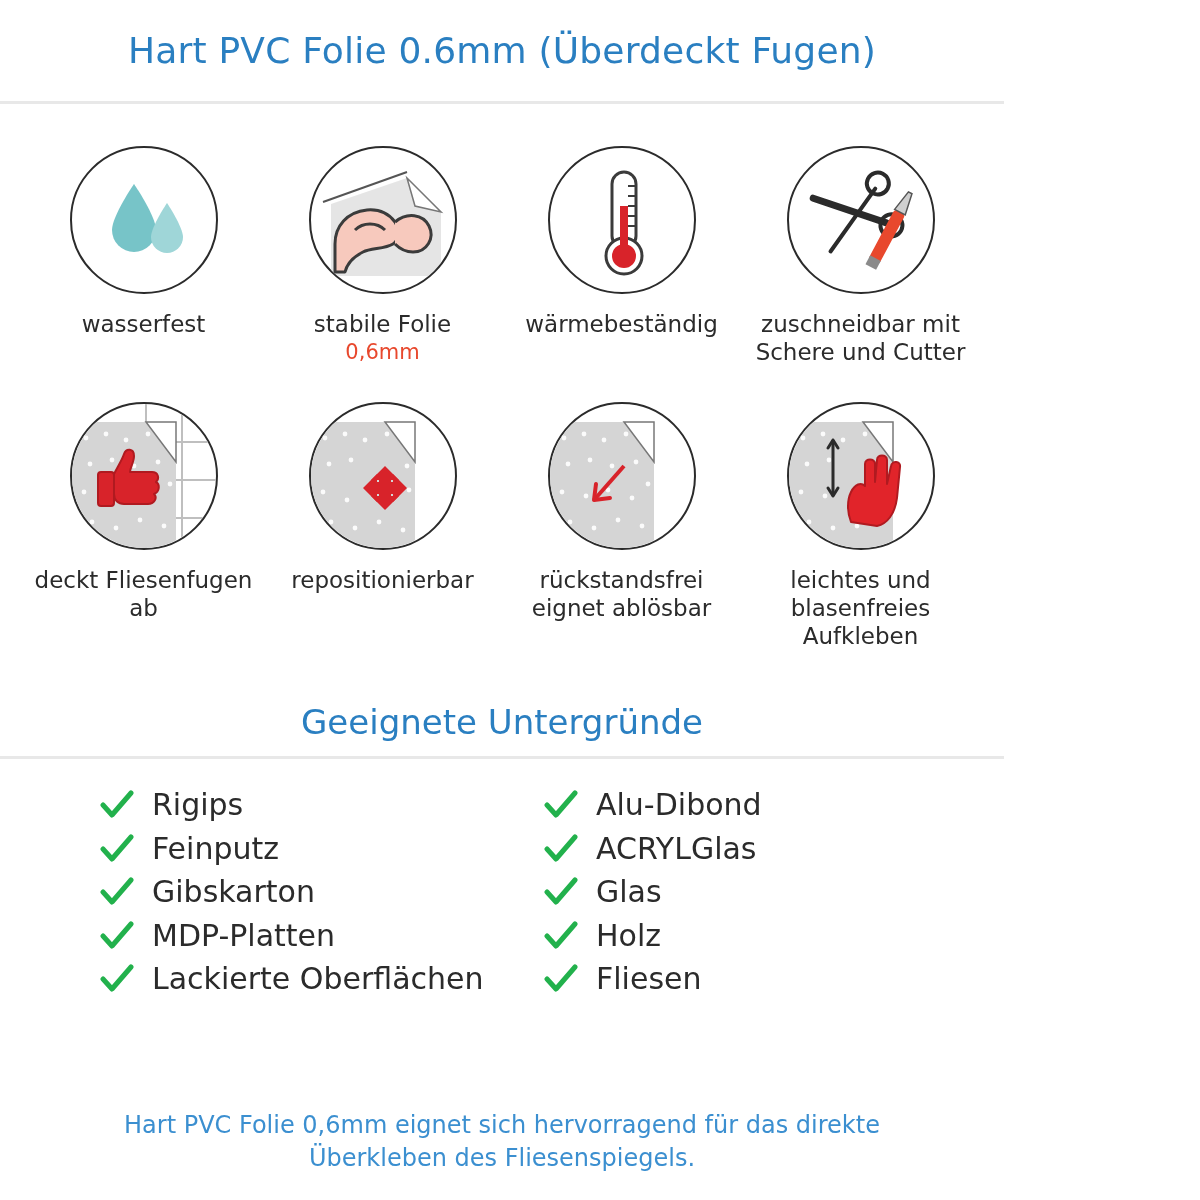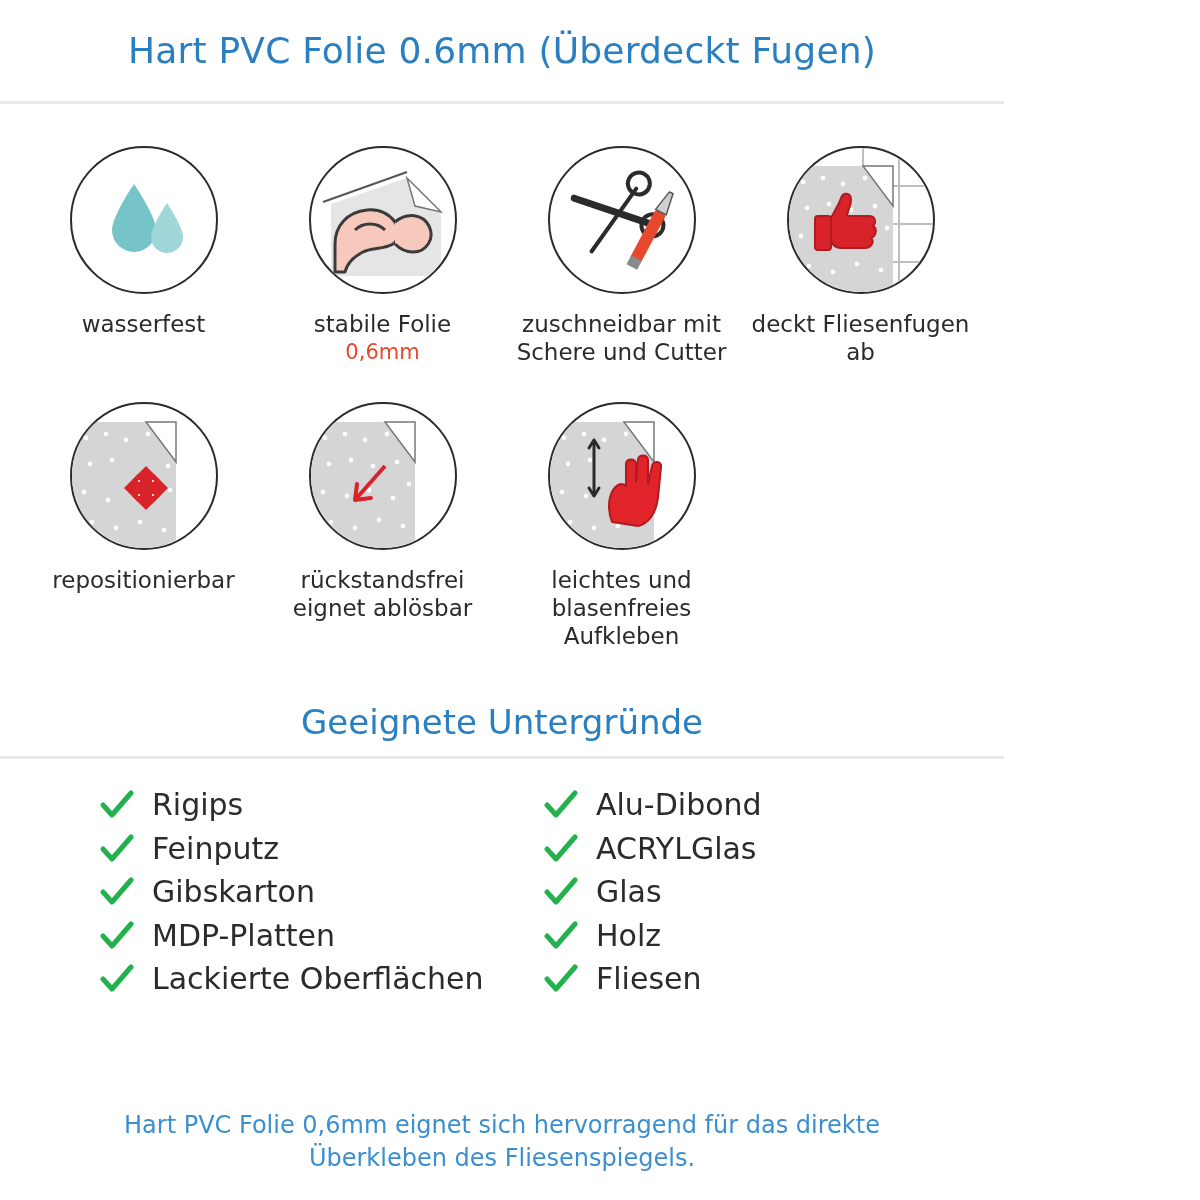--- a/index.html
+++ b/index.html
@@ -143,20 +143,38 @@
             <path d="M24 96 C24 78 36 64 56 62 C68 61 78 66 84 74 C90 82 88 92 82 96 C74 101 60 100 52 104 C42 109 36 116 34 124 L24 124 Z"></path>
             <path d="M84 74 C96 64 112 66 118 78 C124 90 116 104 102 104 C94 104 88 100 84 96"></path>
           </g>
           <path d="M44 82 C52 74 66 74 74 82" stroke="#3b3b3b" stroke-width="3" fill="none"></path>
         </svg>
       </div>
       <div class="feature-label">stabile Folie</div>
       <div class="feature-sub">0,6mm</div>
     </div>
 
+    <div class="feature">
+      <div class="circle">
+        <svg width="148" height="148" viewBox="0 0 148 148">
+          <rect x="62" y="24" width="24" height="76" rx="12" fill="#ffffff" stroke="#3b3b3b" stroke-width="3"></rect>
+          <circle cx="74" cy="108" r="18" fill="#ffffff" stroke="#3b3b3b" stroke-width="3"></circle>
+          <circle cx="74" cy="108" r="12" fill="#d8232a"></circle>
+          <rect x="70" y="58" width="8" height="48" fill="#d8232a"></rect>
+          <g stroke="#3b3b3b" stroke-width="2">
+            <line x1="78" y1="38" x2="86" y2="38"></line>
+            <line x1="78" y1="48" x2="86" y2="48"></line>
+            <line x1="78" y1="58" x2="86" y2="58"></line>
+            <line x1="78" y1="68" x2="86" y2="68"></line>
+            <line x1="78" y1="78" x2="86" y2="78"></line>
+          </g>
+        </svg>
+      </div>
+      <div class="feature-label">wärmebeständig</div>
+    </div>
 
     <div class="feature">
       <div class="circle">
         <svg width="148" height="148" viewBox="0 0 148 148">
           <g transform="rotate(-18 74 74)">
             <path d="M34 36 L96 82" stroke="#2b2b2b" stroke-width="7" stroke-linecap="round"></path>
             <path d="M34 92 L96 46" stroke="#2b2b2b" stroke-width="4" stroke-linecap="round"></path>
             <circle cx="100" cy="86" r="11" fill="none" stroke="#2b2b2b" stroke-width="4"></circle>
             <circle cx="100" cy="42" r="11" fill="none" stroke="#2b2b2b" stroke-width="4"></circle>
           </g>

